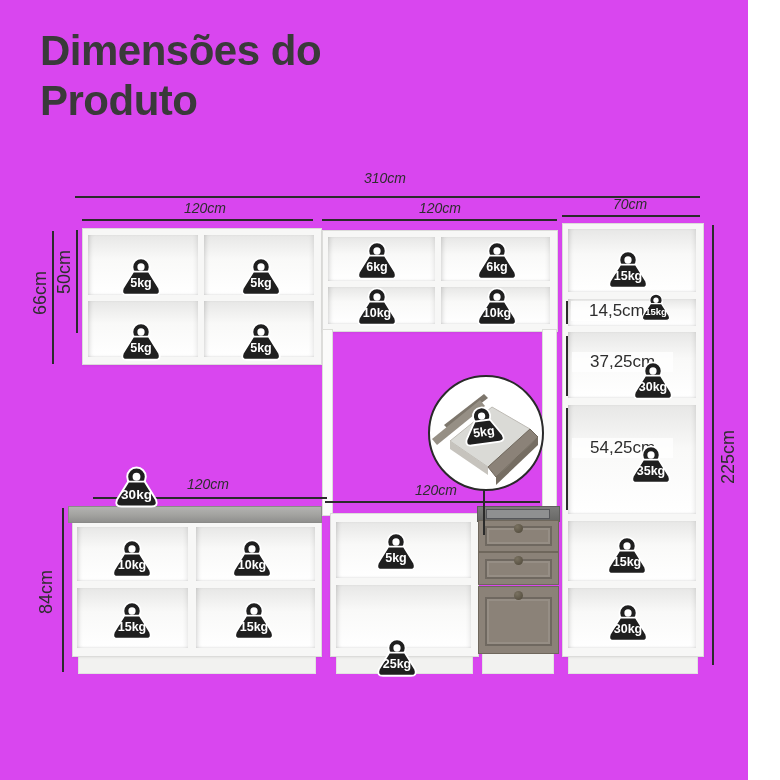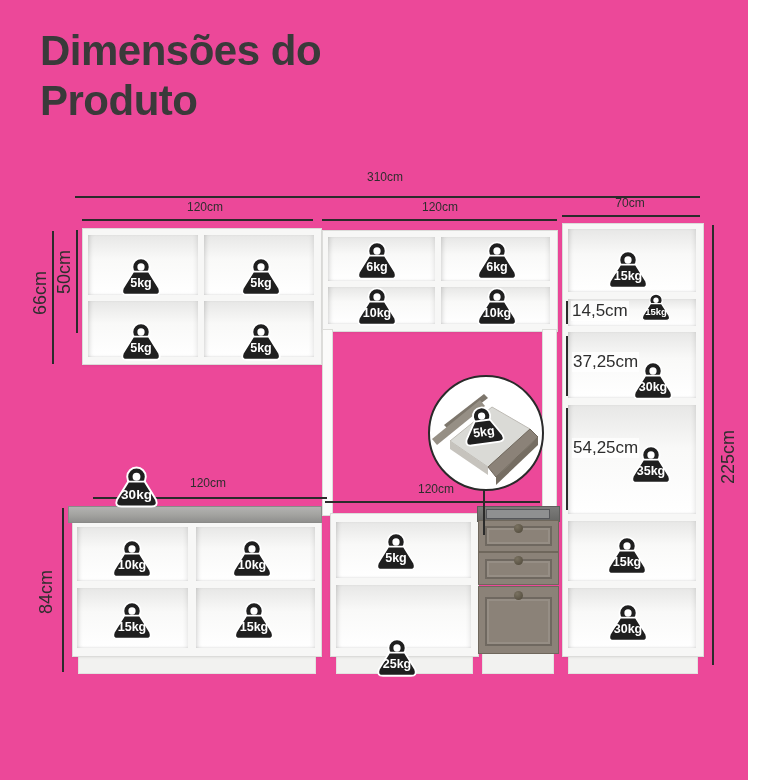--- a/index.html
+++ b/index.html
@@ -1,26 +1,26 @@
 <!DOCTYPE html>
 <html><head>
 <meta charset="utf-8">
 <style>
   html,body{margin:0;padding:0;background:#fff;}
-  #stage{position:relative;width:748px;height:780px;background:#ec4899;overflow:hidden;
+  #stage{position:relative;width:748px;height:780px;background:#d946ef;overflow:hidden;
          font-family:"Liberation Sans","DejaVu Sans",sans-serif;color:#363636;}
   .abs{position:absolute;}
   
   .title{left:40px;top:26px;width:330px;font-size:42px;line-height:1.2;font-weight:700;color:#3a3a3a;letter-spacing:-0.5px;}
   
   .hline{position:absolute;height:2px;background:#2b2b2b;z-index:20;}
   .vline{position:absolute;width:2px;background:#2b2b2b;z-index:20;}
-  .dimtext{position:absolute;transform:translate(-50%,0);font-size:12px;color:#2e2e2e;white-space:nowrap;z-index:21;}
+  .dimtext{position:absolute;transform:translate(-50%,0);font-size:14px;color:#2e2e2e;white-space:nowrap;z-index:21;font-style:italic;}
   .vtext{position:absolute;transform:translate(-50%,-50%) rotate(-90deg);font-size:18px;color:#2e2e2e;white-space:nowrap;z-index:21;}
-  .inlabel{position:absolute;font-size:17px;color:#2e2e2e;white-space:nowrap;z-index:21;background:rgba(255,255,255,0.75);padding:0 1px;}
+  .inlabel{position:absolute;font-size:17px;color:#2e2e2e;white-space:nowrap;z-index:21;background:rgba(255,255,255,0.75);padding:0 18px;}
   
   .cab{position:absolute;background:#f7f7f6;border:1px solid #dcdcda;box-shadow:0 1px 2px rgba(0,0,0,0.06);z-index:10;}
   .cell{position:absolute;background:linear-gradient(180deg,#e7e7e6 0%,#f9f9f8 40%,#ffffff 100%);
         box-shadow:inset 4px 0 5px -3px rgba(0,0,0,0.18),inset -4px 0 5px -3px rgba(0,0,0,0.10),inset 0 -2px 3px -2px rgba(0,0,0,0.12);z-index:11;}
   .leg{position:absolute;background:#fbfbfa;border:1px solid #ddddda;z-index:10;}
   .plinth{position:absolute;background:#f2f2f0;border:1px solid #e3e3e1;border-top:none;z-index:9;}
   .counter{position:absolute;background:linear-gradient(180deg,#b3b3b1 0%,#a2a29f 55%,#8f8f8d 100%);border:1px solid #8a8a88;z-index:12;}
   .sinktop{position:absolute;background:linear-gradient(180deg,#7c7c7a,#686866);border:1px solid #5e5e5c;z-index:12;}
   .basin{position:absolute;background:#8f9091;border:1px solid #55565a;z-index:13;}
   .drawer{position:absolute;background:#8b8278;border:1px solid #6f675c;z-index:12;}

